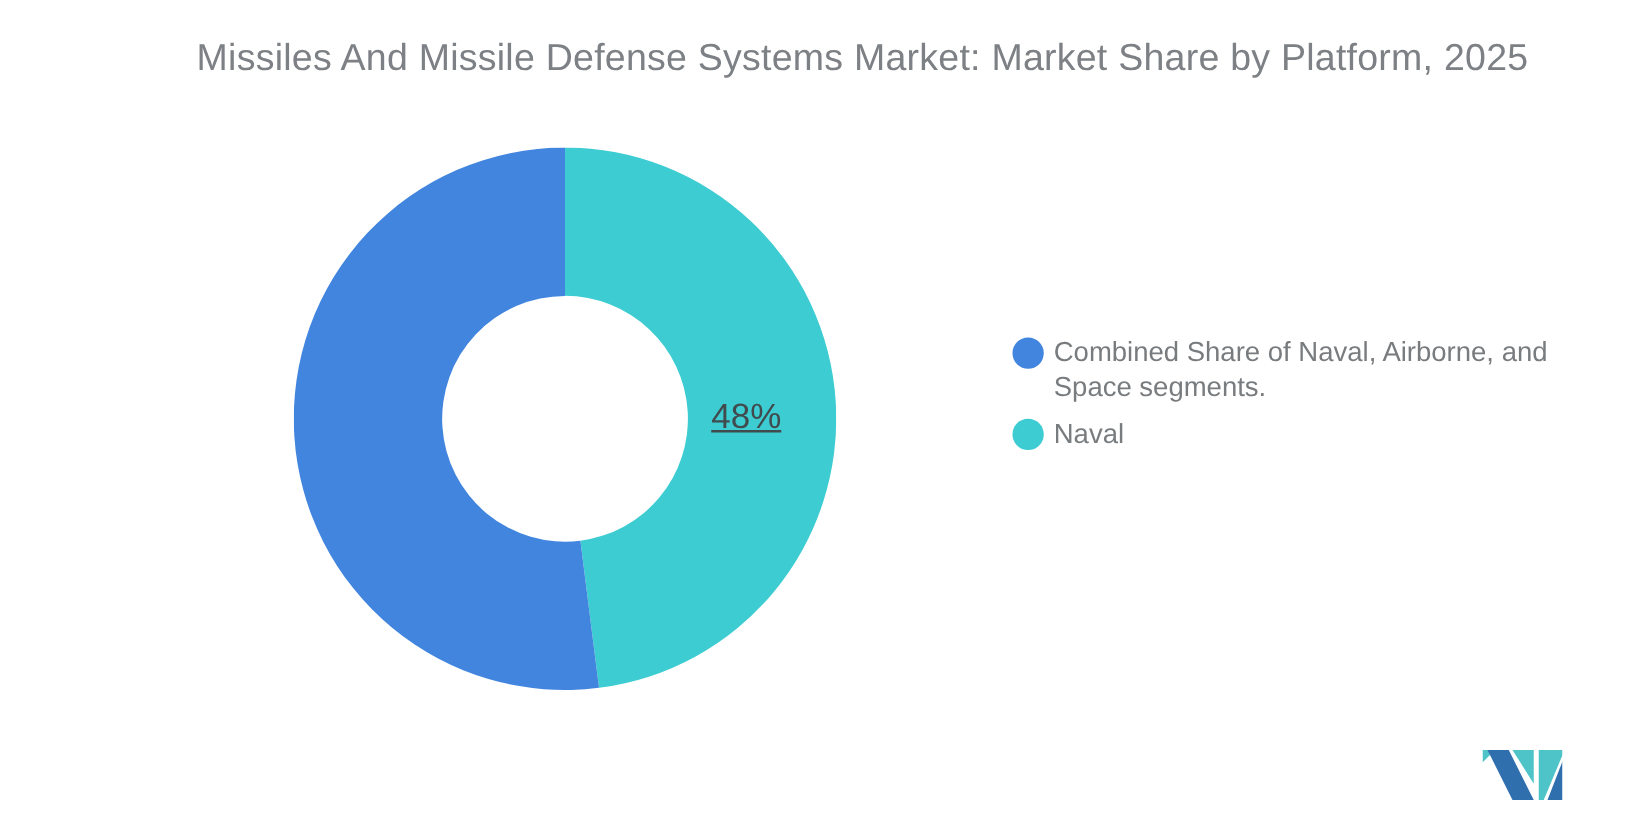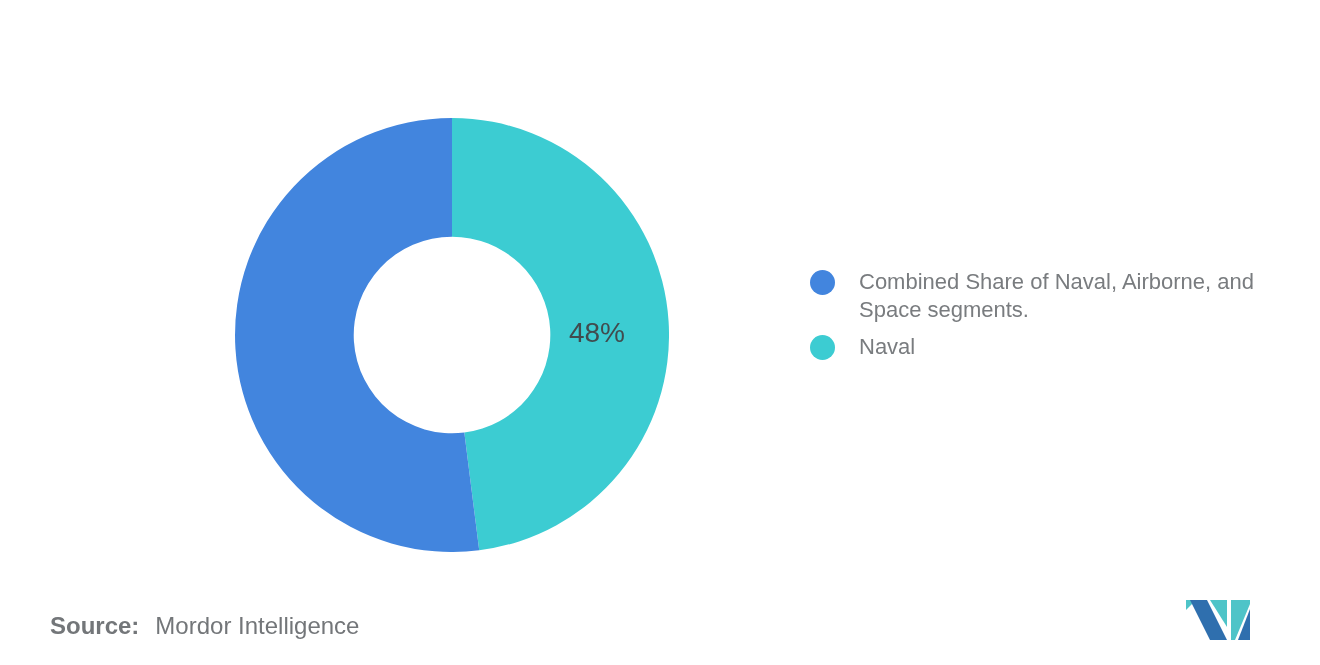--- a/index.html
+++ b/index.html
@@ -32,31 +32,32 @@
   }
   .donut-wrap svg { position: absolute; inset: 0; }
   .slice-label {
     position: absolute;
     left: 362px;
     top: 215px;
     transform: translate(-50%, -50%);
     font-size: 28px;
     font-weight: 400;
     color: #414b4e;
+    text-decoration: underline;
   }
   .legend {
     position: absolute;
     left: 810px;
     top: 268px;
     width: 470px;
     display: flex;
     flex-direction: column;
     gap: 9px;
   }
-  .legend-item { display: flex; align-items: flex-start; gap: 24px; }
+  .legend-item { display: flex; align-items: flex-start; gap: 8px; }
   .legend-marker {
     width: 25px; height: 25px;
     border-radius: 50%;
     flex: 0 0 auto;
     margin-top: 2px;
   }
   .legend-label {
     font-size: 22px;
     line-height: 28px;
     color: #797c7f;
@@ -76,43 +77,41 @@
     top: 599px;
     width: 64px;
     height: 41px;
   }
 </style>
 </head>
 <body>
 
 <div class="canvas">
 
+  <div class="chart-title">Missiles And Missile Defense Systems Market: Market Share by Platform, 2025</div>
 
   <div class="donut-wrap">
     <svg viewBox="0 0 434 434" width="434" height="434">
         <path d="M 217.00 0.00 A 217 217 0 0 1 244.20 432.29 L 229.32 314.53 A 98.301 98.301 0 0 0 217.00 118.70 Z" fill="#3CCCD2"></path>
         <path d="M 244.20 432.29 A 217 217 0 1 1 217.00 0.00 L 217.00 118.70 A 98.301 98.301 0 1 0 229.32 314.53 Z" fill="#4285DE"></path>
       </svg>
     <div class="slice-label">48%</div>
   </div>
 
   <div class="legend">
     <div class="legend-item">
       <span class="legend-marker" style="background-color: rgb(66, 133, 222);"></span>
       <span class="legend-label">Combined Share of Naval, Airborne, and Space segments.</span>
     </div>
     <div class="legend-item">
       <span class="legend-marker" style="background-color: rgb(60, 204, 210);"></span>
       <span class="legend-label">Naval</span>
     </div>
   </div>
 
-  <div class="source-line">
-    <span class="source-prefix">Source:</span><span>Mordor Intelligence</span>
-  </div>
 
   <svg class="brand-logo" viewBox="0 0 64 41">
     <polygon points="0,1 10,1 0,11" fill="#4EC4C8"></polygon>
     <polygon points="4,1 21,1 41,41 24,41" fill="#2F6FAE"></polygon>
     <polygon points="24,1 41,1 41,28" fill="#4EC4C8"></polygon>
     <polygon points="45,1 64,1 64,5 49,41 45,41" fill="#4EC4C8"></polygon>
     <polygon points="52,41 64,10 64,41" fill="#2F6FAE"></polygon>
   </svg>
 
 </div>

